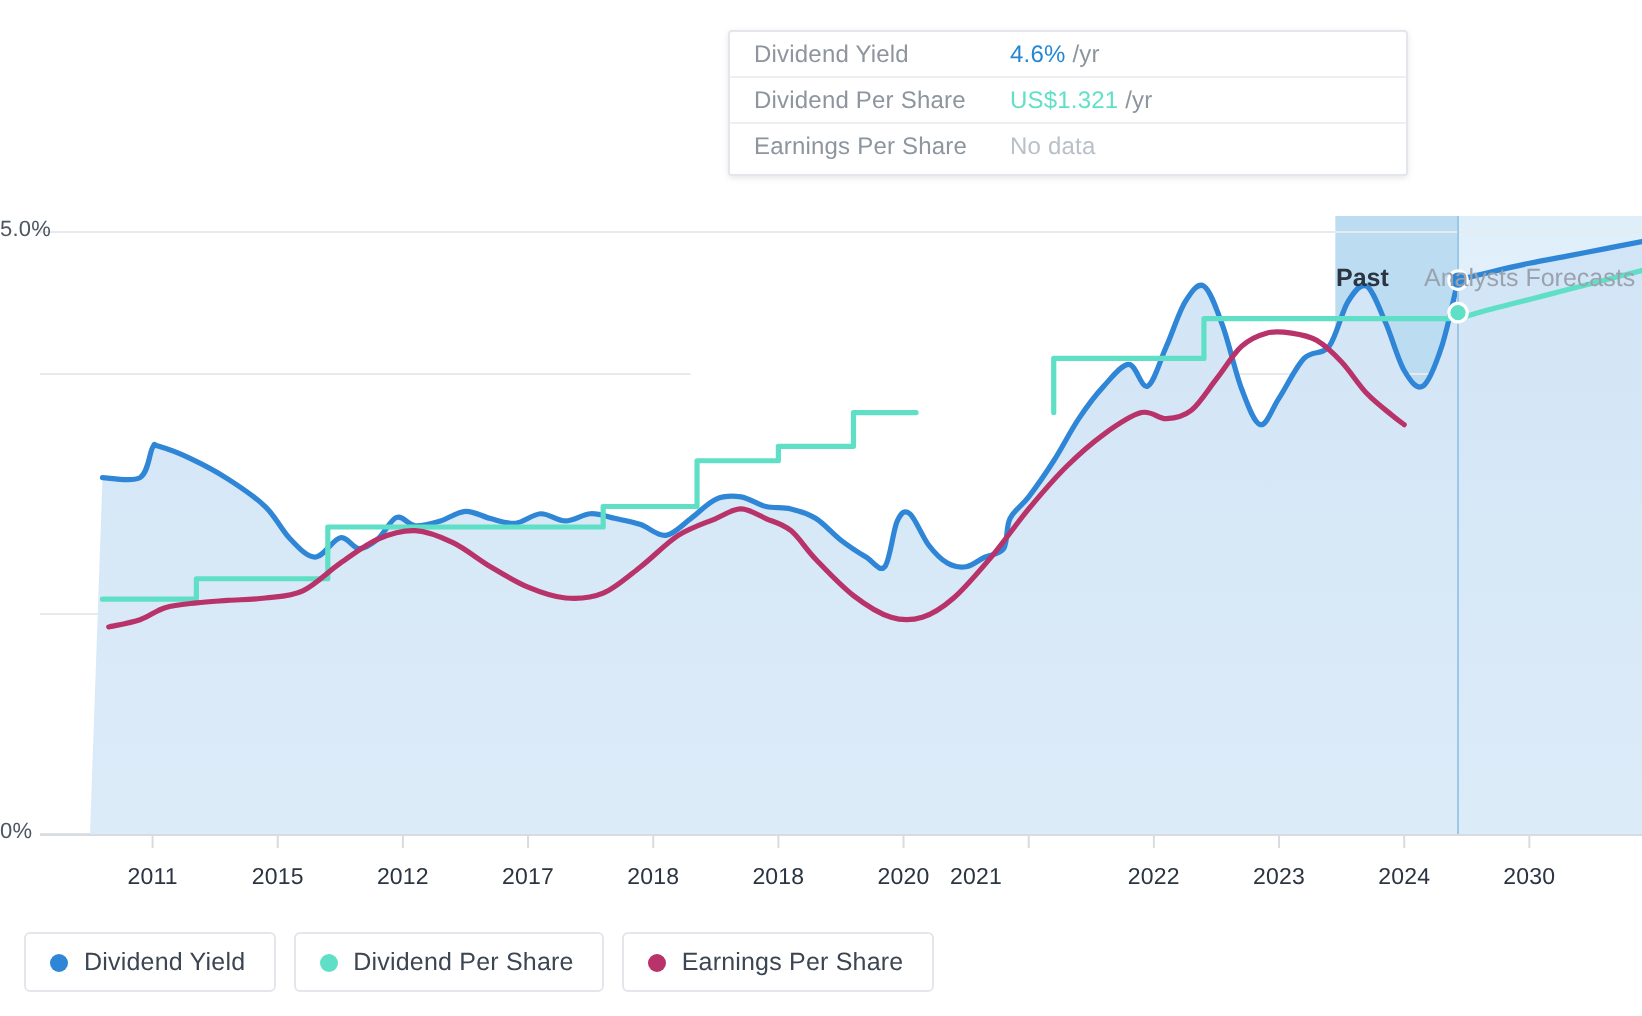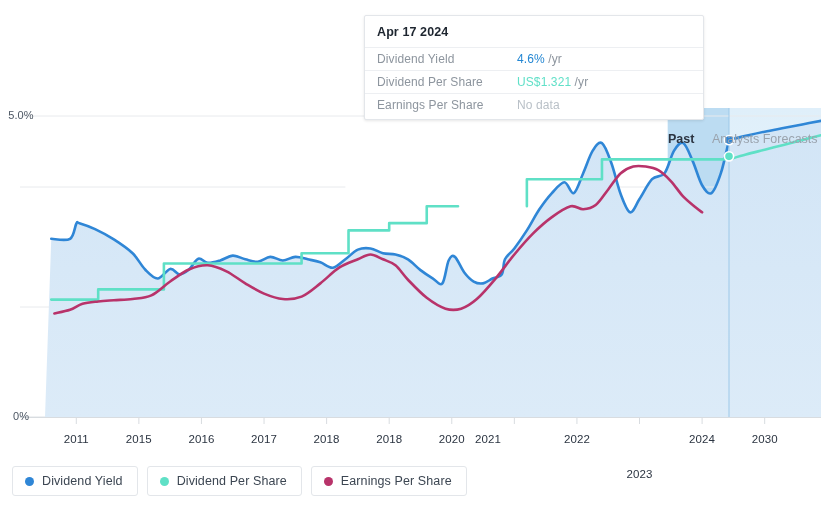--- a/index.html
+++ b/index.html
@@ -14,21 +14,21 @@
 
   
   #plot { position: absolute; left: 0; top: 0; width: 821px; height: 455px; }
   #plot svg { display: block; }
 
   
   .ylab {
     position: absolute;
     font-size: 11px;
     color: #4c5663;
-    text-align: center;
+    text-align: left;
     width: 42px;
     letter-spacing: .1px;
   }
   #ylab-top { left: 0px; top: 109px; }
   #ylab-bot { left: 0px; top: 410px; }
 
   .xlab {
     position: absolute;
     font-size: 11.5px;
     color: #2b3441;
@@ -69,21 +69,21 @@
   .tt-row {
     display: flex; align-items: center;
     padding: 4px 12px 4px 12px;
     border-bottom: 1px solid #edeff2;
     min-height: 18px;
     font-size: 12px;
   }
   .tt-row:last-child { border-bottom: none; padding-bottom: 7px; }
   .tt-key { width: 128px; color: #8d959e; letter-spacing:.1px; }
   .tt-val { color: #8d959e; letter-spacing:.1px; }
-  .tt-val .num { font-weight: normal; margin-left: 12px; }
+  .tt-val .num { font-weight: normal; }
   .num-blue { color: #2487d3; }
   .num-teal { color: #61e0c8; }
   .num-none { color: #b9c0c7; }
 
   
   #legend {
     position: absolute; left: 12px; top: 466px;
     display: flex; gap: 9px;
   }
   .leg {
@@ -163,37 +163,36 @@
         </g>
     </svg>
   </div>
 
   <div class="ylab" id="ylab-top">5.0%</div>
   <div class="ylab" id="ylab-bot">0%</div>
 
   <div id="xlabels">
       <div class="xlab" style="left: 46.2903px;">2011</div>
       <div class="xlab" style="left: 108.871px;">2015</div>
-      <div class="xlab" style="left: 171.452px;">2016</div>
+      <div class="xlab" style="left: 171.452px;">2012</div>
       <div class="xlab" style="left: 234.032px;">2017</div>
       <div class="xlab" style="left: 296.613px;">2018</div>
       <div class="xlab" style="left: 359.194px;">2018</div>
       <div class="xlab" style="left: 421.774px;">2020</div>
       <div class="xlab" style="left: 458px;">2021</div>
       <div class="xlab" style="left: 546.935px;">2022</div>
-      <div class="xlab" style="left: 609.516px; margin-top: 35px;">2023</div>
+      <div class="xlab" style="left: 609.516px;">2023</div>
       <div class="xlab" style="left: 672.097px;">2024</div>
       <div class="xlab" style="left: 734.677px;">2030</div>
     </div>
 
   <div class="periodlab" id="lab-past">Past</div>
   <div class="periodlab" id="lab-fc">Analysts Forecasts</div>
 
   <div id="tooltip">
-    <div id="tt-date">Apr 17 2024</div>
     <div id="tt-rows">
         <div class="tt-row">
           <div class="tt-key">Dividend Yield</div>
           <div class="tt-val"><span class="num num-blue">4.6%</span><span> /yr</span></div>
         </div>
         <div class="tt-row">
           <div class="tt-key">Dividend Per Share</div>
           <div class="tt-val"><span class="num num-teal">US$1.321</span><span> /yr</span></div>
         </div>
         <div class="tt-row">

